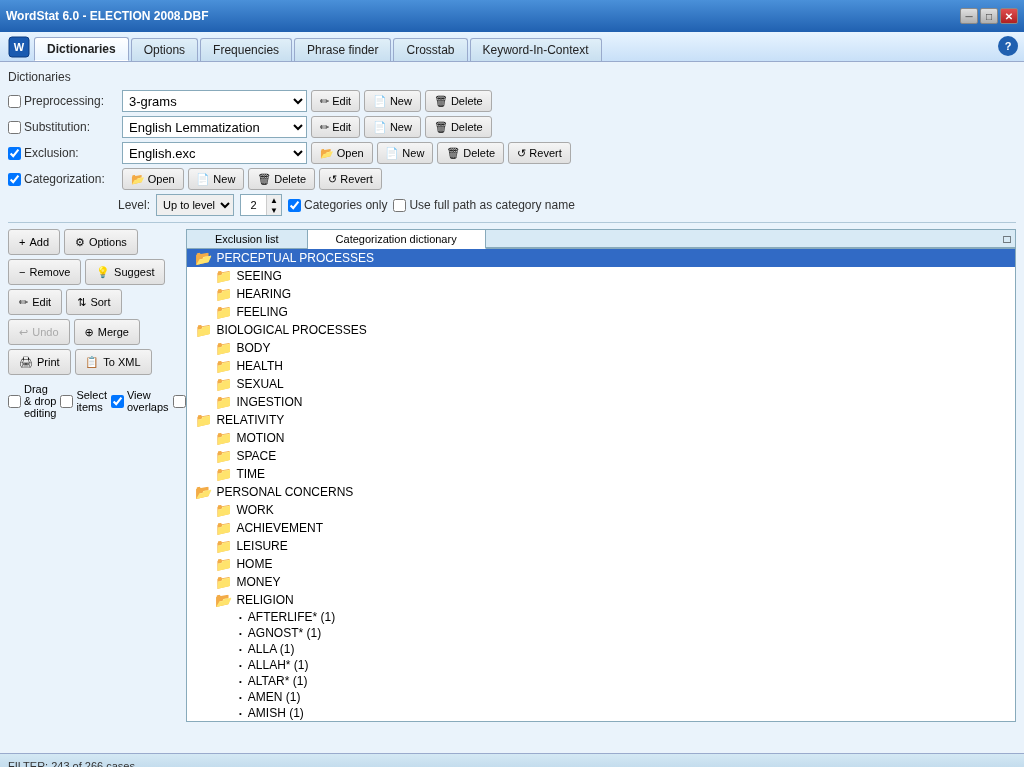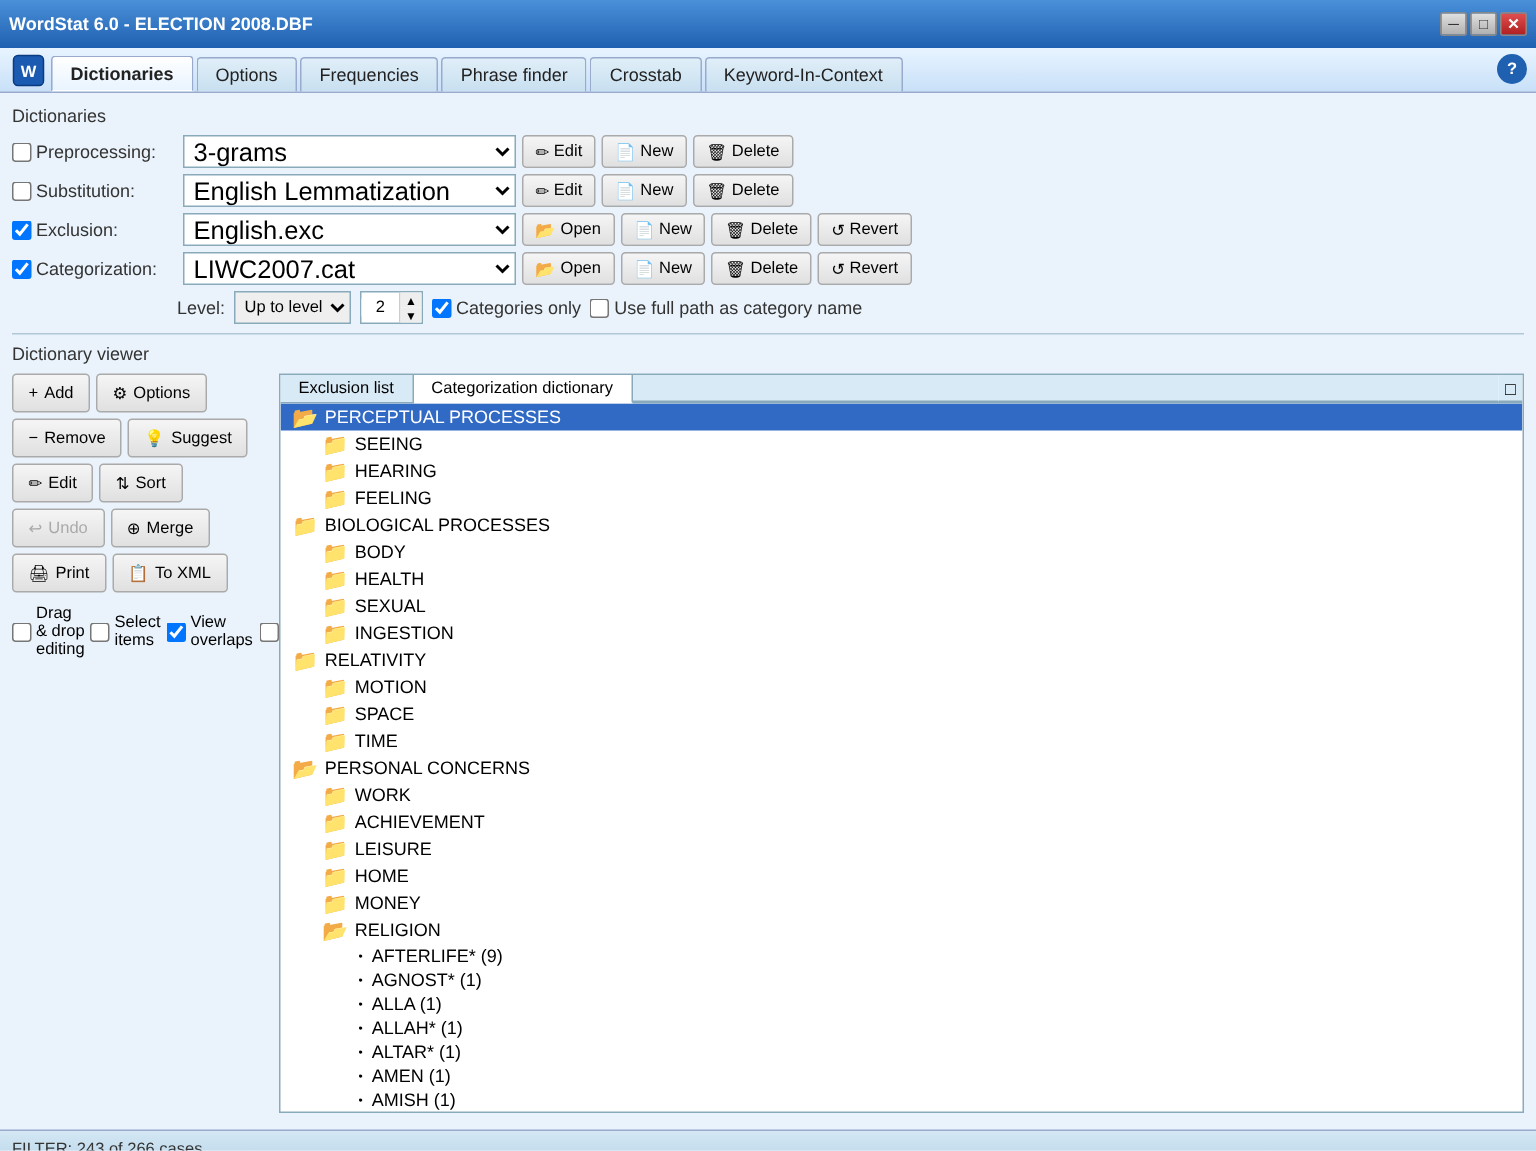--- a/index.html
+++ b/index.html
@@ -104,25 +104,25 @@
       margin-bottom: 4px;
       gap: 4px;
     }
     .dict-row label {
       display: flex; align-items: center; gap: 3px;
       width: 110px; min-width: 110px;
       font-size: 12px; color: #333;
     }
     .dict-row select {
       height: 22px;
-      font-size: 17px;
+      font-size: 13px;
       border: 1px solid #8ab;
       background: white;
       padding: 0 2px;
-      width: 222px;
+      width: 185px;
     }
     .btn-small {
       height: 22px;
       padding: 0 8px;
       font-size: 11px;
       background: linear-gradient(to bottom, #f5f5f5, #e0e0e0);
       border: 1px solid #aaa;
       border-radius: 3px;
       cursor: pointer;
       display: flex; align-items: center; gap: 3px;
@@ -180,21 +180,21 @@
       background: white;
       display: flex;
       flex-direction: column;
       overflow: hidden;
     }
     .tree-tabs {
       display: flex;
       border-bottom: 1px solid #8ab;
     }
     .tree-tab {
-      padding: 3px 12px;
+      padding: 3px 28px;
       font-size: 11px;
       cursor: pointer;
       background: #d8eaf5;
       border-right: 1px solid #8ab;
     }
     .tree-tab.active {
       background: white;
       font-weight: normal;
       border-bottom: 1px solid white;
       margin-bottom: -1px;
@@ -331,24 +331,20 @@
     <button class="btn-small">
       <span>↺</span> Revert
     </button>
   </div>
 
   <div class="dict-row">
     <label>
       <input type="checkbox" checked="" style="">
       <span>Categorization:</span>
     </label>
-    <select>
-      <option>LIWC2007.cat</option>
-      <option>None</option>
-    </select>
     <button class="btn-small">
       <span>📂</span> Open
     </button>
     <button class="btn-small">
       <span>📄</span> New
     </button>
     <button class="btn-small">
       <span>🗑</span> Delete
     </button>
     <button class="btn-small">
@@ -375,21 +371,20 @@
     </label>
     <label class="checkbox-label">
       <input type="checkbox" style="">
       <span>Use full path as category name</span>
     </label>
   </div>
 
   <div class="divider"></div>
 
   <div class="viewer-section">
-    <div class="viewer-title">Dictionary viewer</div>
     <div class="viewer-body">
 
       <div class="viewer-sidebar">
         <div class="btn-row">
           <button class="btn-viewer">
             <span>+</span> Add
           </button>
           <button class="btn-viewer">
             <span>⚙</span> Options
           </button>
@@ -535,21 +530,21 @@
           <div class="tree-item" style="padding-left:28px;">
             <span class="folder-icon folder-closed">📁</span>
             <span>MONEY</span>
           </div>
           <div class="tree-item" style="padding-left:28px;">
             <span class="folder-icon folder-open">📂</span>
             <span>RELIGION</span>
           </div>
           <div class="tree-item" style="padding-left:52px;">
             <span class="bullet">•</span>
-            <span>AFTERLIFE* (9)</span>
+            <span>AFTERLIFE* (1)</span>
           </div>
           <div class="tree-item" style="padding-left:52px;">
             <span class="bullet">•</span>
             <span>AGNOST* (1)</span>
           </div>
           <div class="tree-item" style="padding-left:52px;">
             <span class="bullet">•</span>
             <span>ALLA (1)</span>
           </div>
           <div class="tree-item" style="padding-left:52px;">

